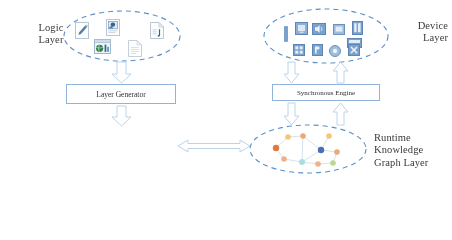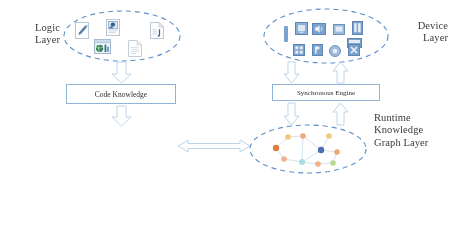--- a/index.html
+++ b/index.html
@@ -13,23 +13,23 @@
   #stage{position:absolute;left:0;top:0;width:452px;height:192px;}
   .lbl{
     position:absolute;
     color:#3a3a3a;
     font-family:"Liberation Serif", serif;
     text-align:center;
     line-height:1.18;
     white-space:pre-line;
     letter-spacing:.1px;
   }
-  #logic-layer-label{left:4px;top:22px;width:56px;font-size:10.5px;text-align:right;}
+  #logic-layer-label{left:23px;top:22px;width:56px;font-size:10.5px;}
   #device-layer-label{left:384px;top:20px;width:64px;font-size:10.5px;text-align:right;}
-  #rkg-label{left:374px;top:112px;width:78px;font-size:10.5px;text-align:left;}
+  #rkg-label{left:374px;top:132px;width:78px;font-size:10.5px;text-align:left;}
 
   .boxnode{
     position:absolute;
     border:1.1px solid #8fb3d9;
     background:#ffffff;
     box-sizing:border-box;
     display:flex;align-items:center;justify-content:center;
     text-align:center;
     color:#2f2f2f;
   }
@@ -229,21 +229,21 @@
     </svg>
   </div>
 
   <div class="icon-abs" style="left:348px;top:44px;">
     <svg width="12" height="12" viewBox="0 0 12 12">
       <rect x="0.5" y="0.5" width="11" height="11" fill="#7ba2cd" stroke="#5d86b4"></rect>
       <path d="M3,3 L9,9 M9,3 L3,9" stroke="#eef4fa" stroke-width="1.5"></path>
     </svg>
   </div>
 
-  <div class="boxnode" id="code-generator-box">Code Knowledge</div>
+  <div class="boxnode" id="code-generator-box">Layer Generator</div>
 
 
   <div class="boxnode" id="synchronous-engine-box">Synchronous Engine</div>
 
   <div class="lbl" id="logic-layer-label">Logic
 Layer</div>
 
   <div class="lbl" id="device-layer-label">Device
 Layer</div>
 

